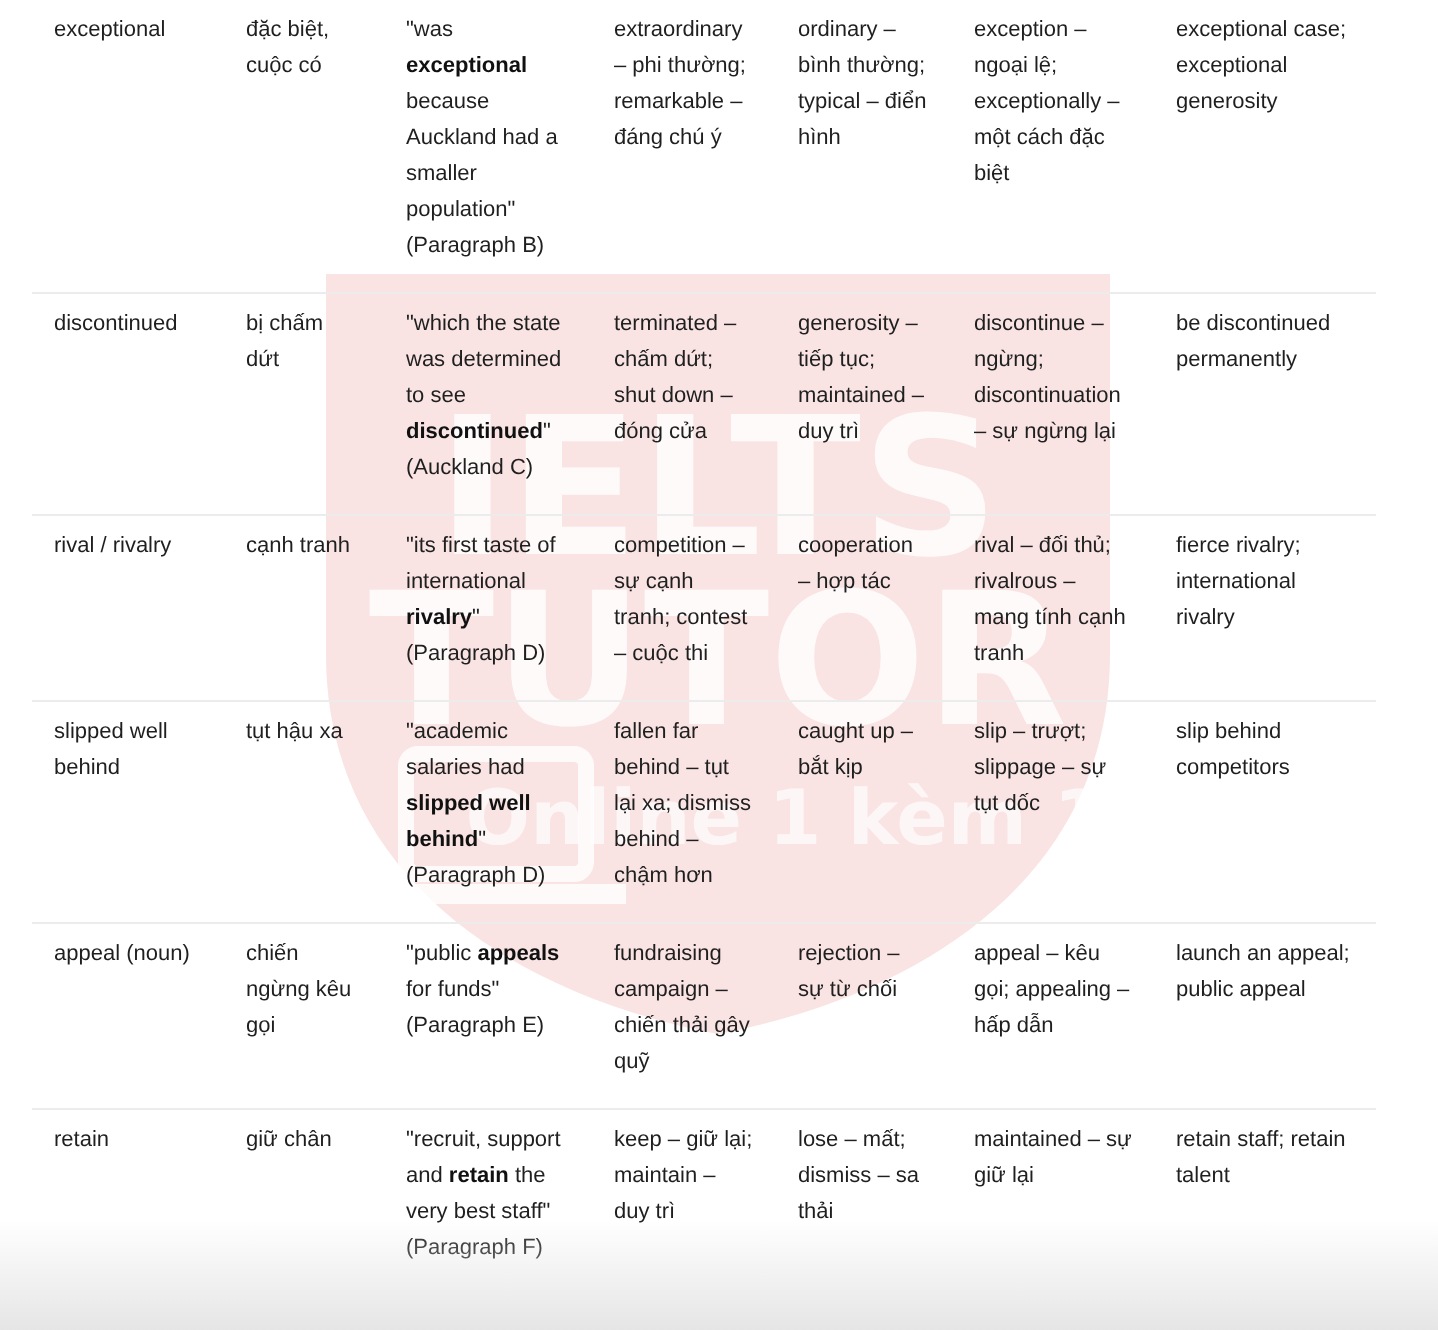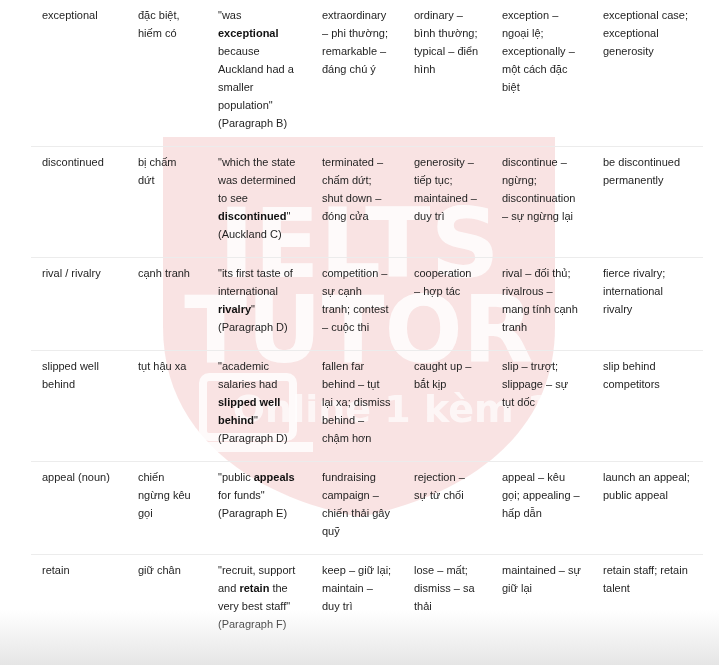--- a/index.html
+++ b/index.html
@@ -16,21 +16,21 @@
   .watermark svg { width: 100%; height: 100%; display: block; }
   .wm-text {
     font-family: "DejaVu Sans", sans-serif; font-weight: bold; fill: #ffffff;
   }
   .bottom-fade {
     position: absolute; left: 0; right: 0; bottom: 0; height: 55px;
     background: linear-gradient(to bottom, rgba(255,255,255,0), rgba(225,225,225,0.85));
     z-index: 2; pointer-events: none;
   }
   table.vocab {
-    position: absolute; left: 31px; top: 0; width: 672px;
+    position: absolute; left: 16px; top: 0; width: 672px;
     border-collapse: collapse; z-index: 1; table-layout: fixed;
   }
   table.vocab td {
     vertical-align: top; font-size: 11px; line-height: 18px;
     padding: 6px 11px 14px 11px; border-bottom: 1px solid #ececec;
     word-wrap: break-word;
   }
   table.vocab tr:last-child td { border-bottom: none; margin-top: 44px; }
   col.c1 { width: 96px; } col.c2 { width: 80px; } col.c3 { width: 104px; }
   col.c4 { width: 92px; } col.c5 { width: 88px; } col.c6 { width: 101px; } col.c7 { width: 111px; }
@@ -56,21 +56,21 @@
       <col class="c2">
       <col class="c3">
       <col class="c4">
       <col class="c5">
       <col class="c6">
       <col class="c7">
     </colgroup>
   <tbody id="vocab-body">
   <tr>
     <td><span>exceptional</span></td>
-    <td><span>đặc biệt, hiếm có</span></td>
+    <td><span>đặc biệt, cuộc có</span></td>
     <td>
       <span><span>"was </span><b>exceptional</b><span> because Auckland had a smaller population"</span></span><br>
       <span>(Paragraph B)</span>
     </td>
     <td><span>extraordinary – phi thường; remarkable – đáng chú ý</span></td>
     <td><span>ordinary – bình thường; typical – điển hình</span></td>
     <td><span>exception – ngoại lệ; exceptionally – một cách đặc biệt</span></td>
     <td><span>exceptional case; exceptional generosity</span></td>
   </tr>
 

